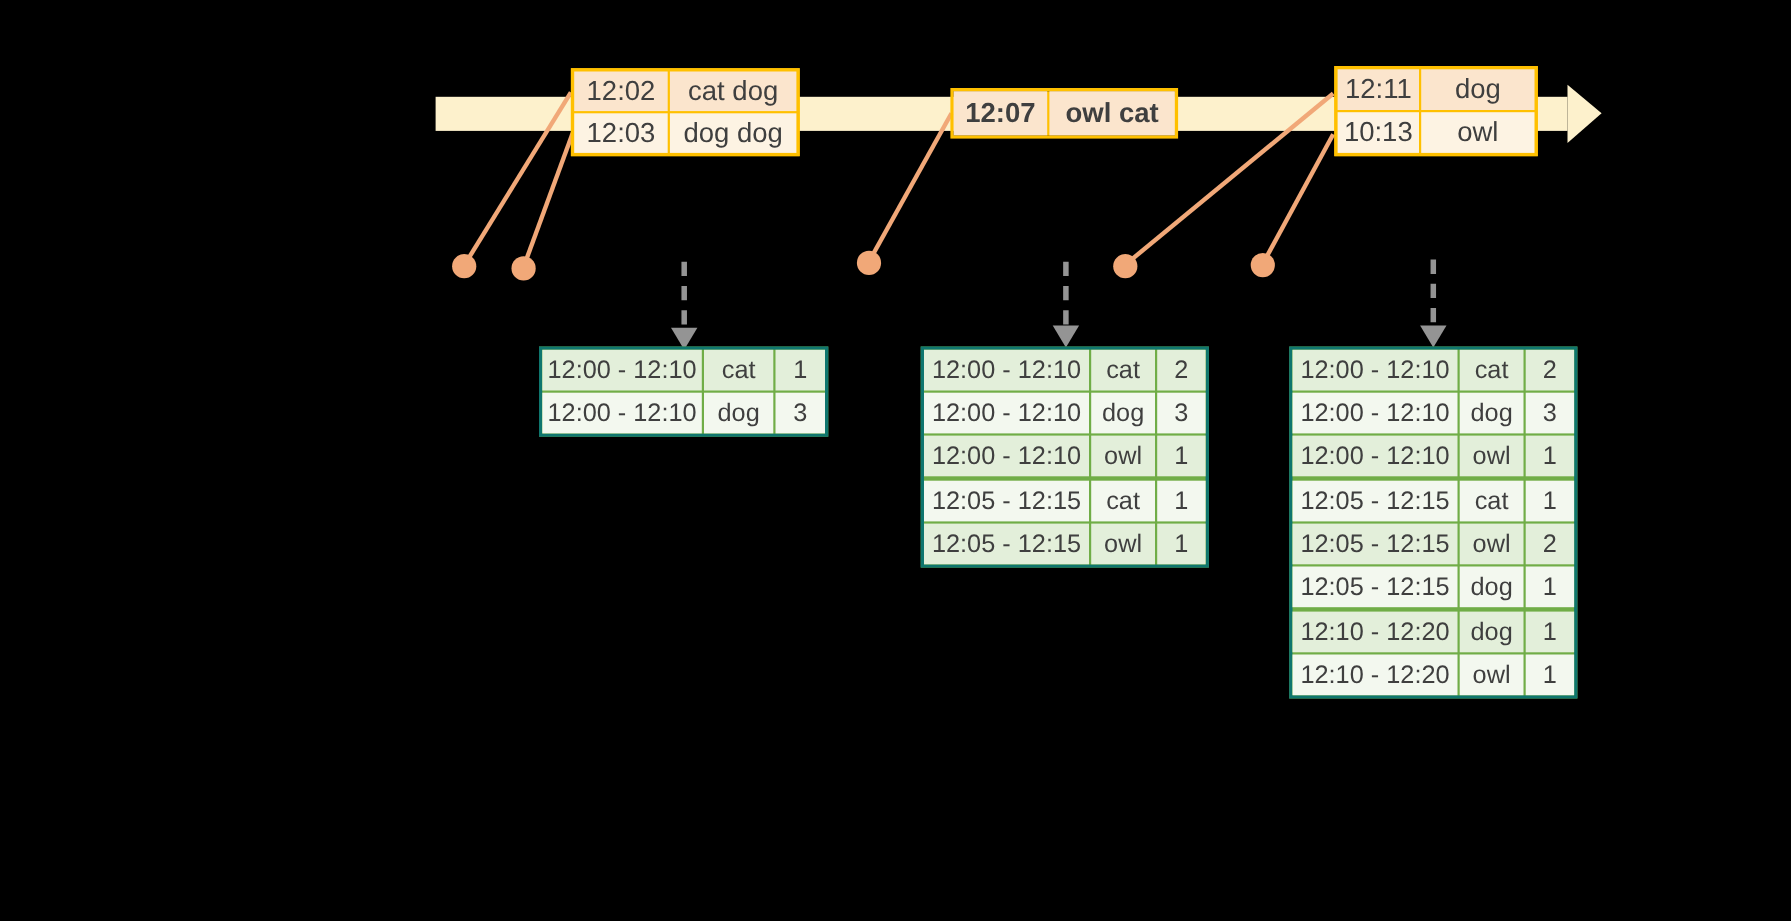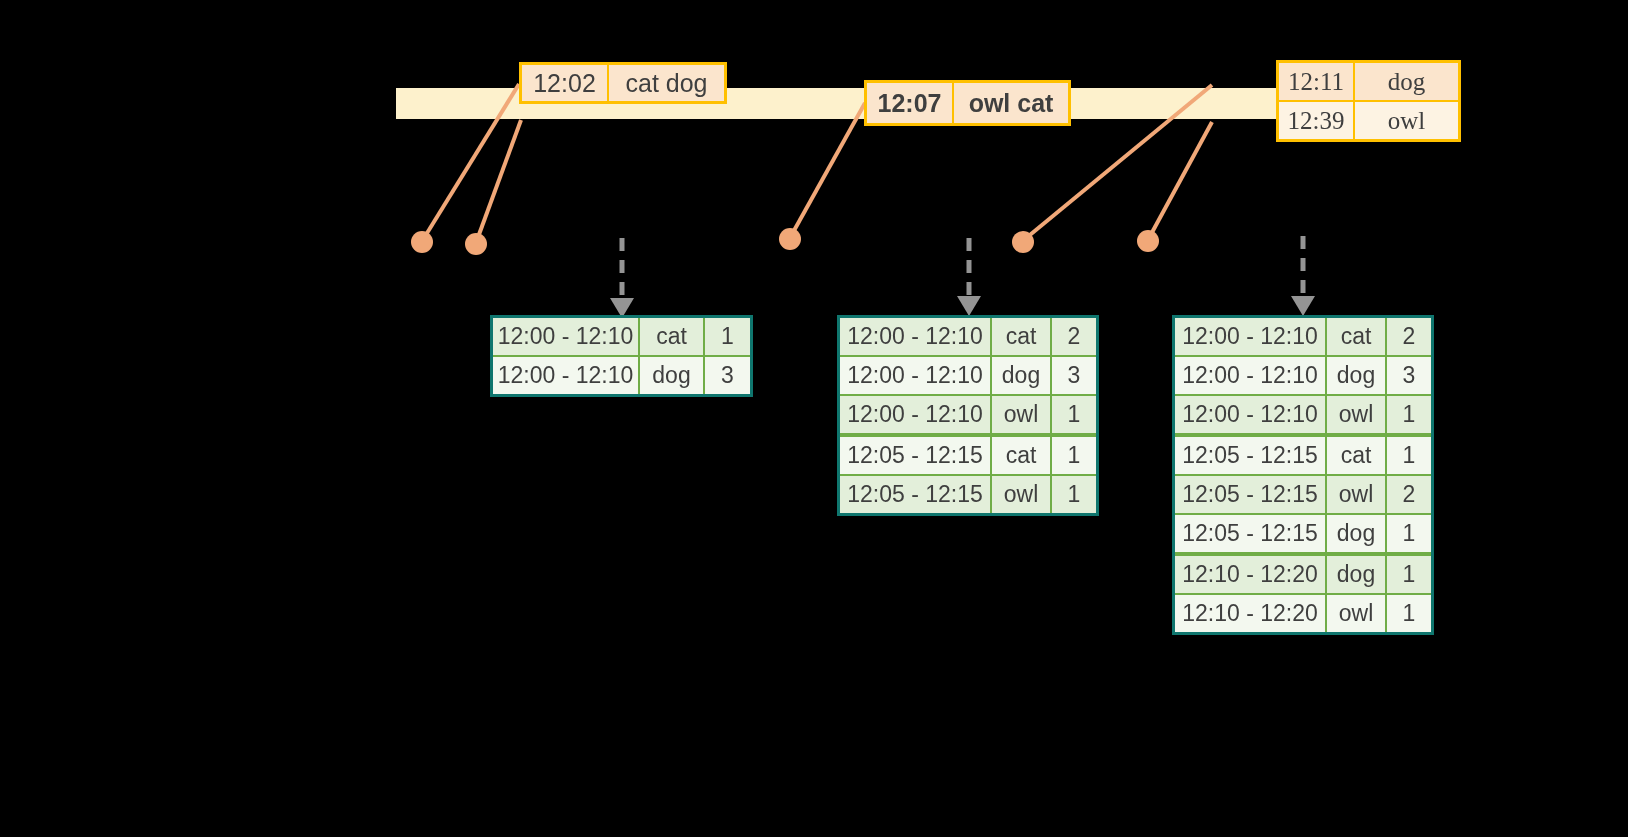--- a/index.html
+++ b/index.html
@@ -79,36 +79,40 @@
       <line x1="1303" y1="236" x2="1303" y2="298" stroke="#949494" stroke-width="5" stroke-dasharray="13 9"></line>
       <polygon points="1291,296 1315,296 1303,316" fill="#949494"></polygon>
     </g>
   </svg>
 
   <div class="etable" style="left:519px;top:62px;">
     <div class="erow e-cols-1">
       <div class="cell">12:02</div>
       <div class="cell">cat dog</div>
     </div>
+    <div class="erow e-cols-1">
+      <div class="cell">12:03</div>
+      <div class="cell">dog dog</div>
+    </div>
   </div>
 
   <div class="etable" style="left:864px;top:80px;">
     <div class="erow e-cols-2" style="height:40px;font-weight:bold;">
       <div class="cell">12:07</div>
       <div class="cell">owl cat</div>
     </div>
   </div>
 
-  <div class="etable" style="left:1276px;top:60px;font-family:Liberation Serif, serif;">
+  <div class="etable" style="left:1213px;top:60px;">
     <div class="erow e-cols-3" style="height:37px;">
       <div class="cell">12:11</div>
       <div class="cell">dog</div>
     </div>
     <div class="erow e-cols-3" style="height:37px;">
-      <div class="cell">12:39</div>
+      <div class="cell">10:13</div>
       <div class="cell">owl</div>
     </div>
   </div>
 
   <div class="gtable" style="left:490px;top:315px;">
     <div class="grow g-cols-1">
       <div class="cell">12:00 - 12:10</div>
       <div class="cell">cat</div>
       <div class="cell">1</div>
     </div>

